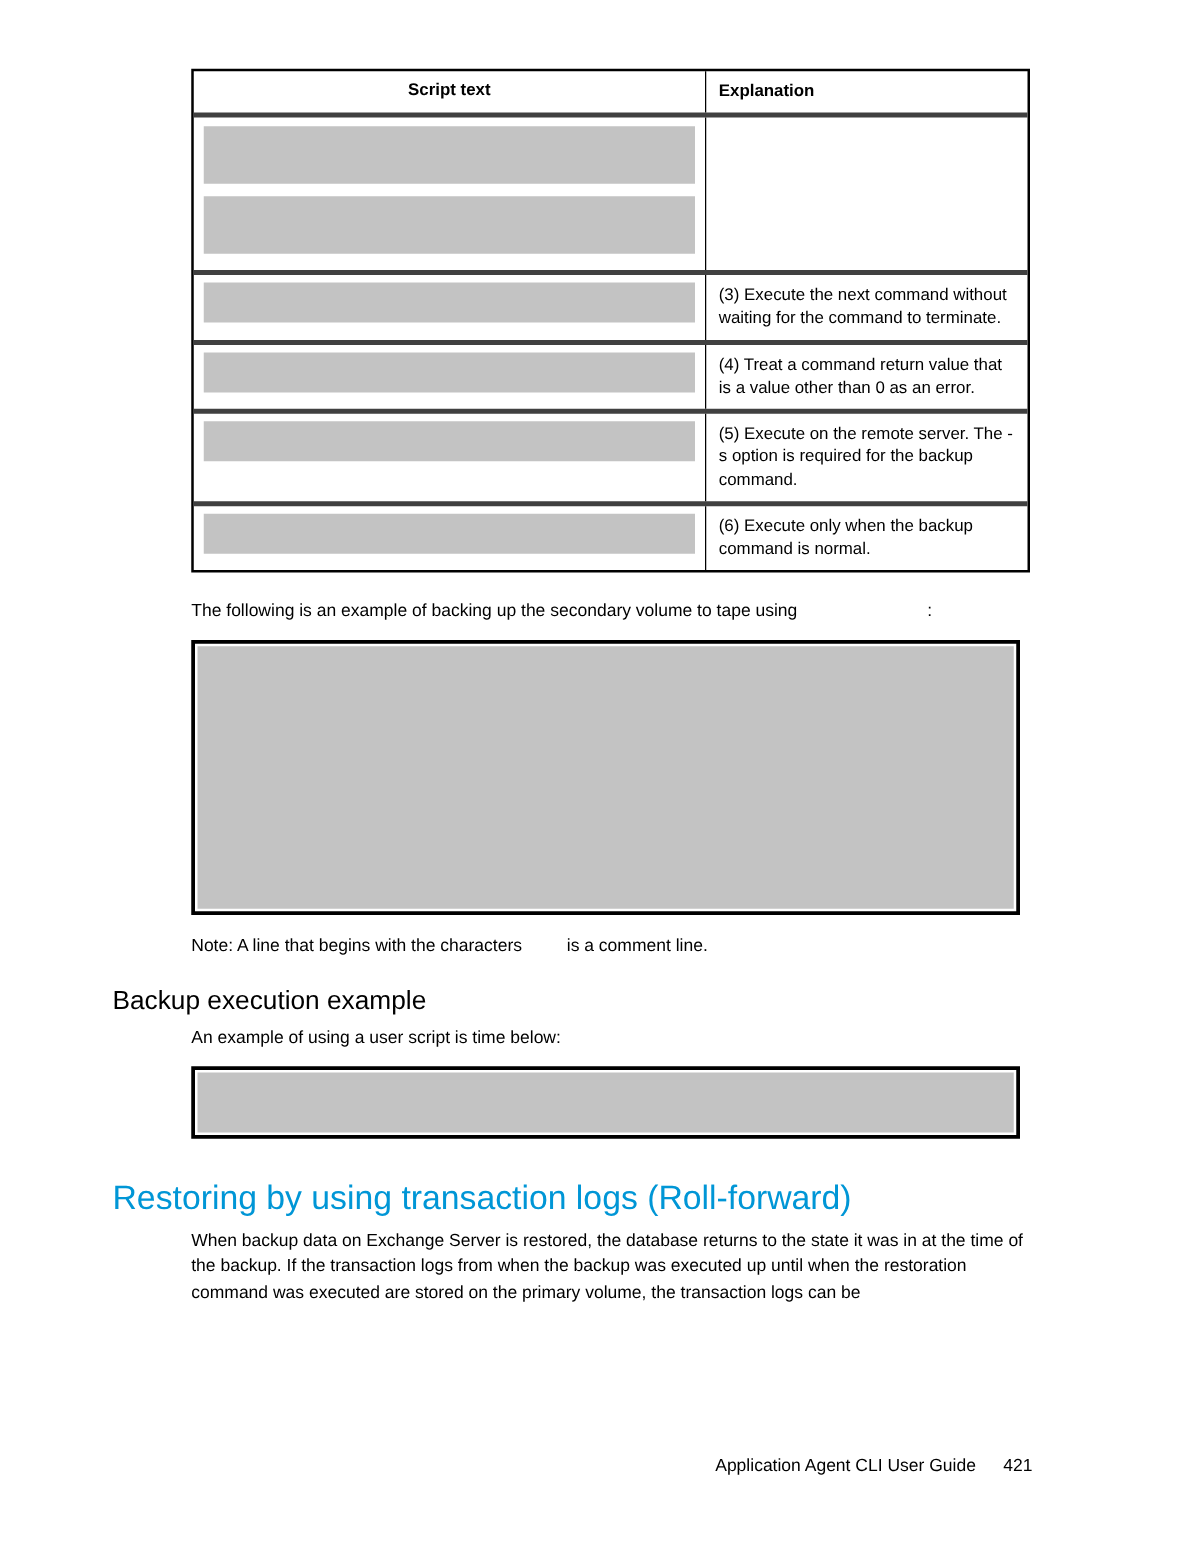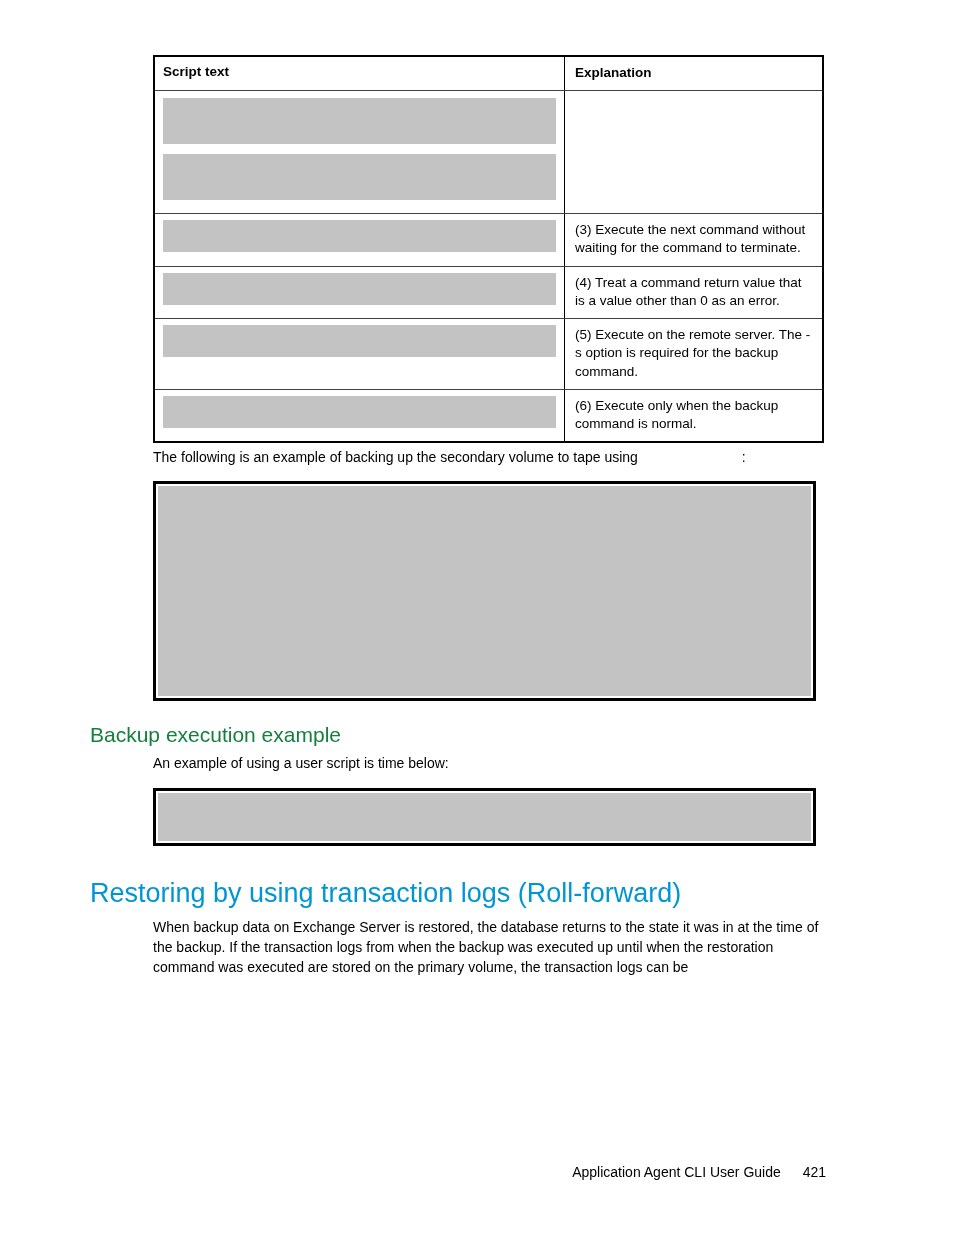--- a/index.html
+++ b/index.html
@@ -22,29 +22,30 @@
     border-bottom: 2px solid #000;
     border-collapse: collapse;
     width: 667px;
     margin-left: 63px;
   }
   .table .thead {
     display:flex;
   }
   .table .row {
     display: flex;
-    border-top: 1px solid #404040;
+    border-top: 4px solid #404040;
   }
   .table .cell-left {
     width: 410px;
     box-sizing: border-box;
     padding: 7px 8px;
     font-size: 13.5px;
     font-weight: bold;
     border-right: 1px solid #000;
+    text-align: center;
   }
   .table .cell-right {
     flex: 1;
     box-sizing: border-box;
     padding: 7px 10px 8px 10px;
     font-size: 13.5px;
     line-height: 1.35;
   }
   .table .cell-right.bold { font-weight: bold; }
   .code-block {
@@ -67,21 +68,21 @@
     box-sizing: border-box;
     padding: 2px;
     background: #fff;
   }
   .inset-box .inner {
     background: #c3c3c3;
     width: 100%;
     height: 100%;
   }
   h3.subhead {
-    color: #15803d;
+    color: #000000;
     font-weight: normal;
     font-size: 21px;
     margin: 22px 0 6px 0;
   }
   h2.majorhead {
     color: #0096d6;
     font-weight: normal;
     font-size: 27px;
     margin: 32px 0 8px 0;
   }
@@ -134,29 +135,34 @@
     </div>
 
     <div class="row">
       <div class="cell-left" style="padding:4px 8px;">
         <div class="code-block" style="height:32px;margin:2px 0;"></div>
       </div>
       <div class="cell-right">(6) Execute only when the backup command is normal.</div>
     </div>
   </div>
 
-  <p class="bodytext" style="margin-top:4px;">
+  <p class="bodytext" style="margin-top:20px;">
     <span>The following is an example of backing up the secondary volume to tape using </span>
     <span style="margin-left:100px;">:</span>
   </p>
 
   <div class="inset-box" style="height:220px;">
     <div class="inner"></div>
   </div>
 
+  <p class="bodytext" style="margin-top:14px;">
+    <span>Note: A line that begins with the characters </span>
+    <span style="display:inline-block;width:28px;"></span>
+    <span> is a comment line.</span>
+  </p>
 
   <h3 class="subhead">Backup execution example</h3>
 
   <p class="bodytext" style="margin-top:2px;">An example of using a user script is time below:</p>
 
   <div class="inset-box" style="height:58px;margin-top:14px;">
     <div class="inner"></div>
   </div>
 
   <h2 class="majorhead">Restoring by using transaction logs (Roll-forward)</h2>

